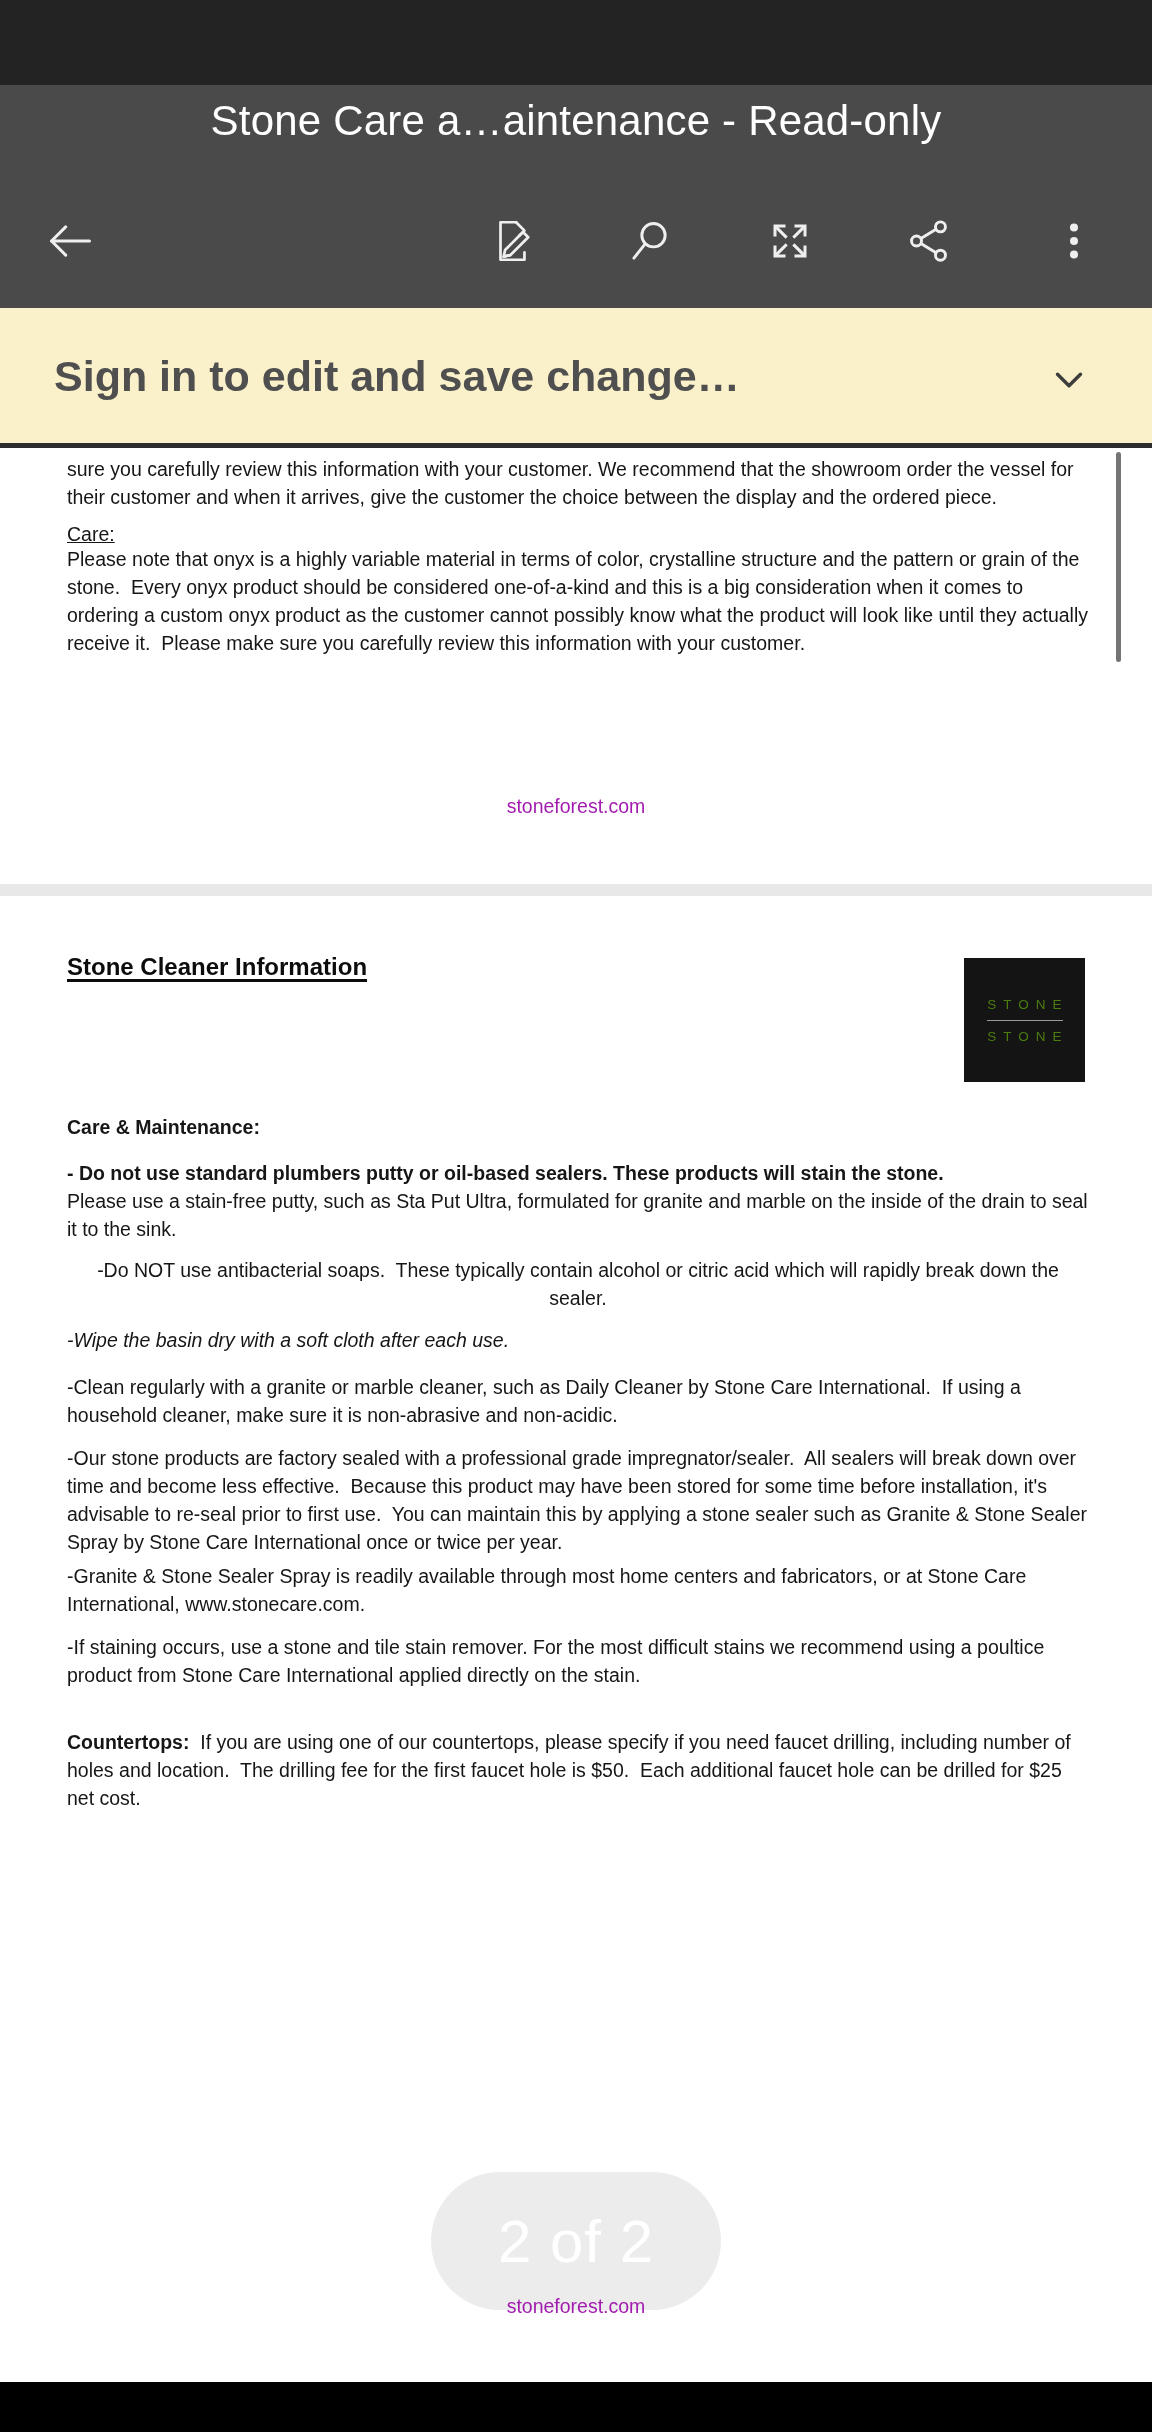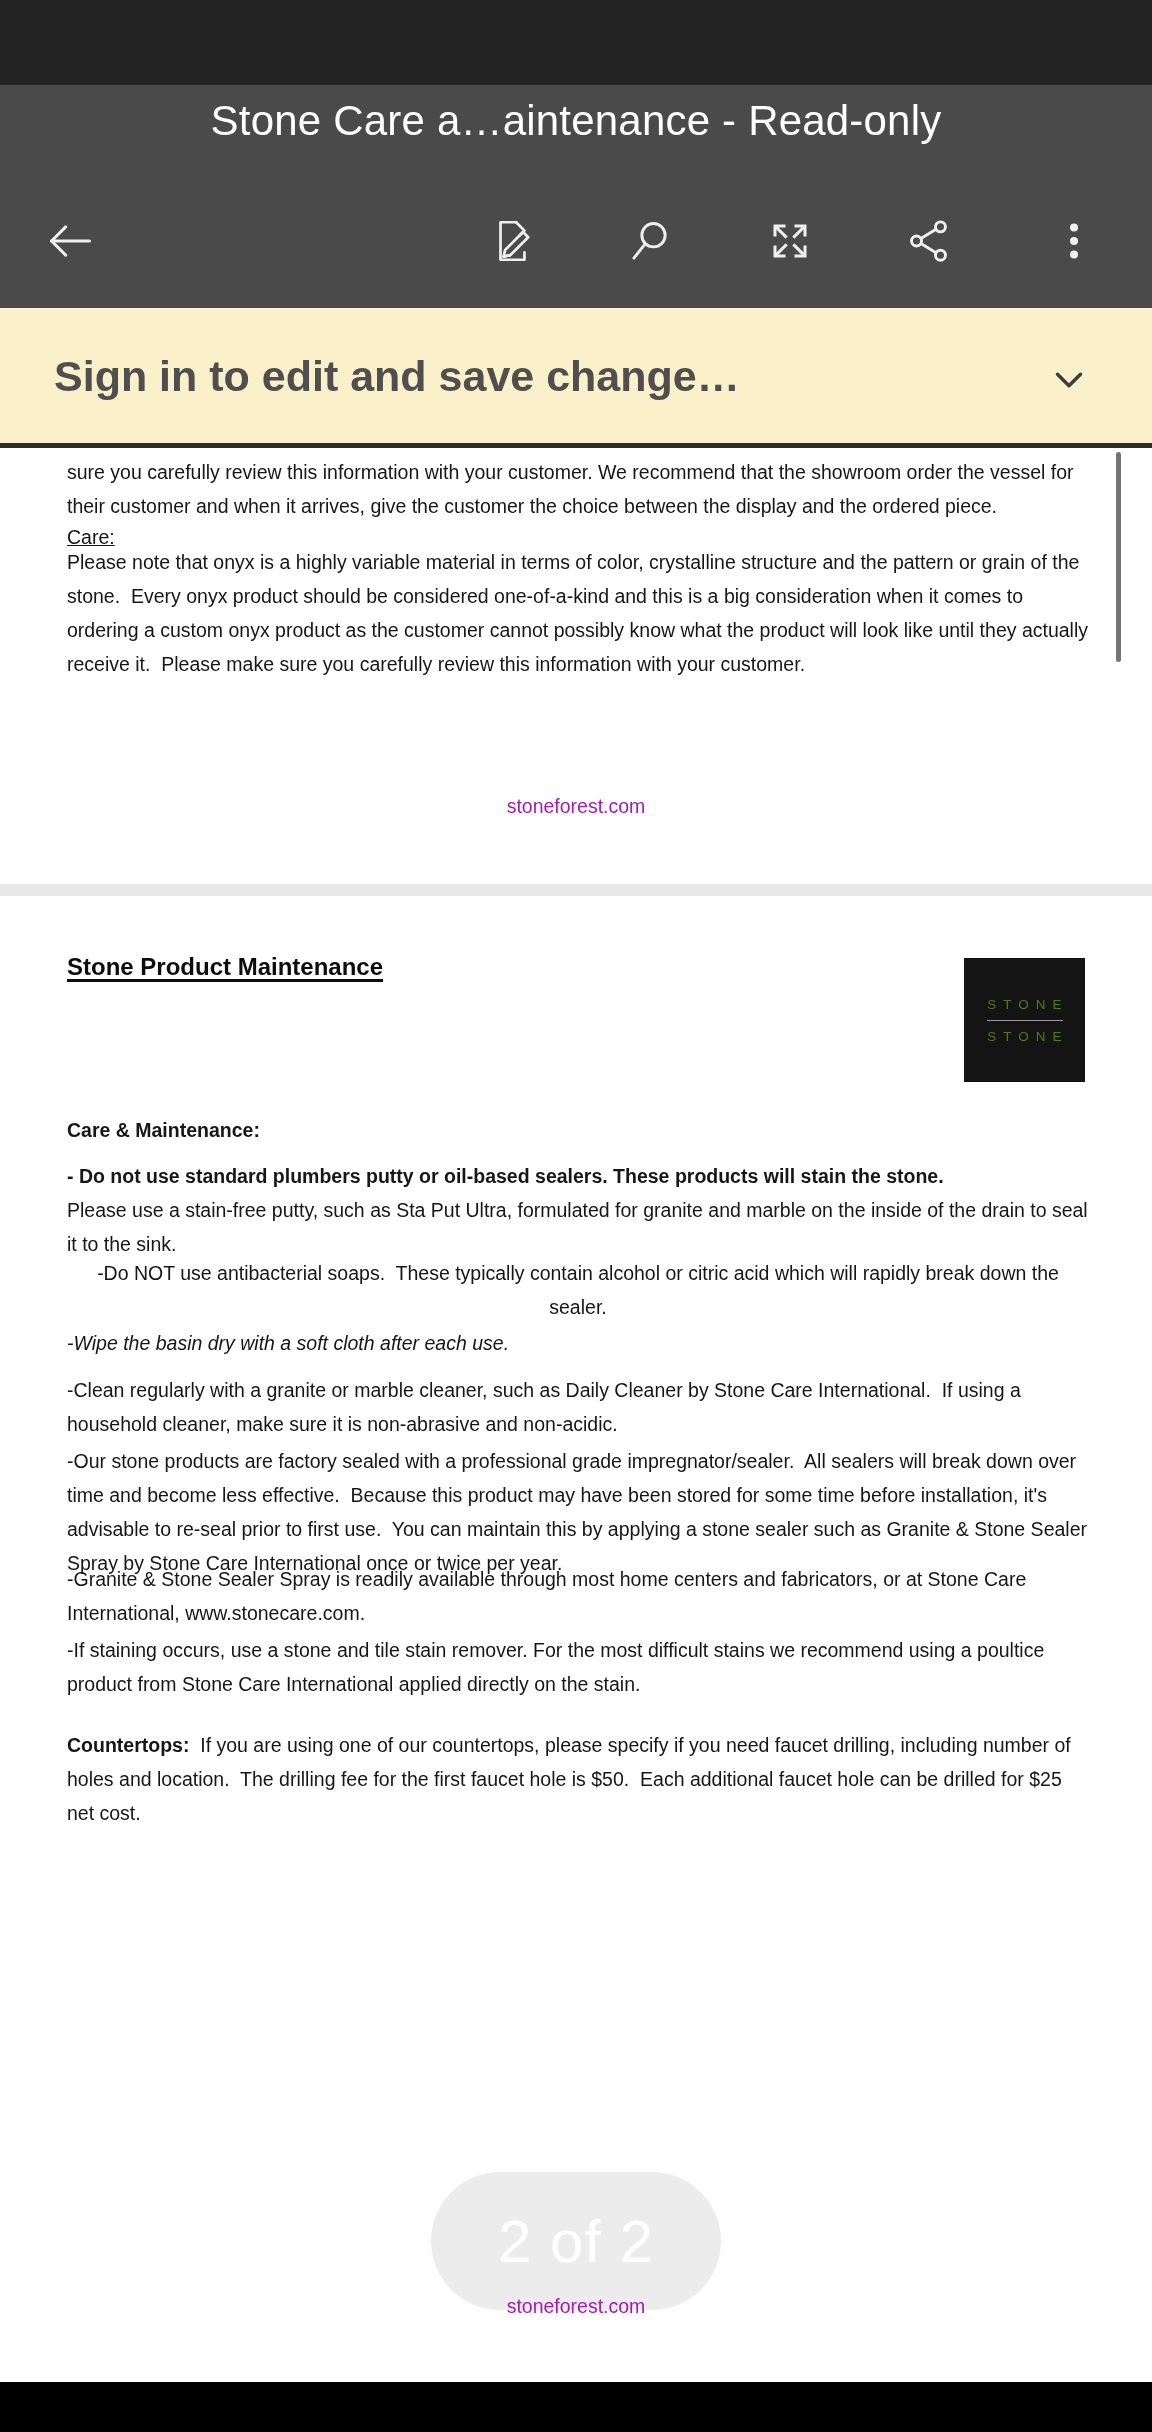--- a/index.html
+++ b/index.html
@@ -38,21 +38,21 @@
   }
   .banner-chevron { position:absolute; right:60px; top:48px; }
 
   
   .doc-viewport { position:absolute; left:0; top:448px; width:1152px; height:1934px; background:#ffffff; }
   .page-divider { position:absolute; left:0; top:884px; width:1152px; height:12px; background:#e8e8e8; }
   .scroll-thumb { position:absolute; right:31px; top:452px; width:5px; height:210px; background:#5c5c5c; border-radius:3px; opacity:.85; }
 
   .para {
     position:absolute; left:67px; width:1022px;
-    font-size:19.5px; line-height:34px; color:#161616;
+    font-size:19.5px; line-height:28px; color:#161616;
     white-space:pre-wrap;
   }
   .bold { font-weight:bold; }
   .italic { font-style:italic; }
   .u { text-decoration:underline; }
   .doc-footer { position:absolute; left:0; width:1152px; text-align:center; font-size:19.5px; color:#a21caf; }
 
   .h-product {
     position:absolute; left:67px; top:953px; font-size:24px; font-weight:bold;
     color:#0c0c0c; text-decoration:underline; text-decoration-thickness:2.5px; text-underline-offset:4px;
@@ -182,21 +182,21 @@
     <div class="scroll-thumb" style="position:absolute; top:4px;"></div>
   </div>
 
   <div class="para p1">sure you carefully review this information with your customer. We recommend that the showroom order the vessel for their customer and when it arrives, give the customer the choice between the display and the ordered piece.</div>
   <div class="para onyx-h u">Care:</div>
   <div class="para onyx-p">Please note that onyx is a highly variable material in terms of color, crystalline structure and the pattern or grain of the stone.  Every onyx product should be considered one-of-a-kind and this is a big consideration when it comes to ordering a custom onyx product as the customer cannot possibly know what the product will look like until they actually receive it.  Please make sure you carefully review this information with your customer.</div>
   <div class="doc-footer f1">stoneforest.com</div>
 
   <div class="page-divider"></div>
 
-  <div class="h-product">Stone Product Maintenance</div>
+  <div class="h-product">Stone Cleaner Information</div>
 
   <div class="logo-box">
     <div class="logo-word">STONE</div>
     <div class="logo-rule"></div>
     <div class="logo-word">STONE</div>
   </div>
 
   <div class="para care-h">Care &amp; Maintenance:</div>
 
   <div class="para b1"><span class="bold">- Do not use standard plumbers putty or oil-based sealers. These products will stain the stone.</span>

